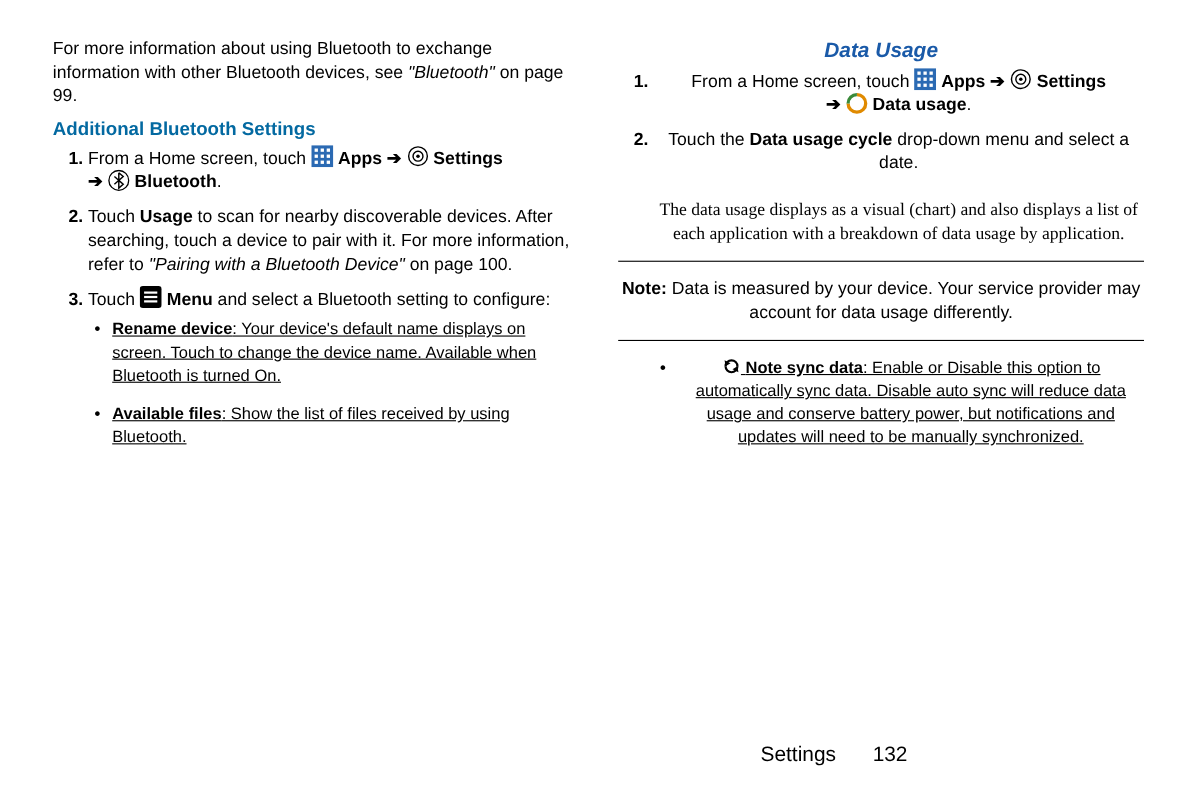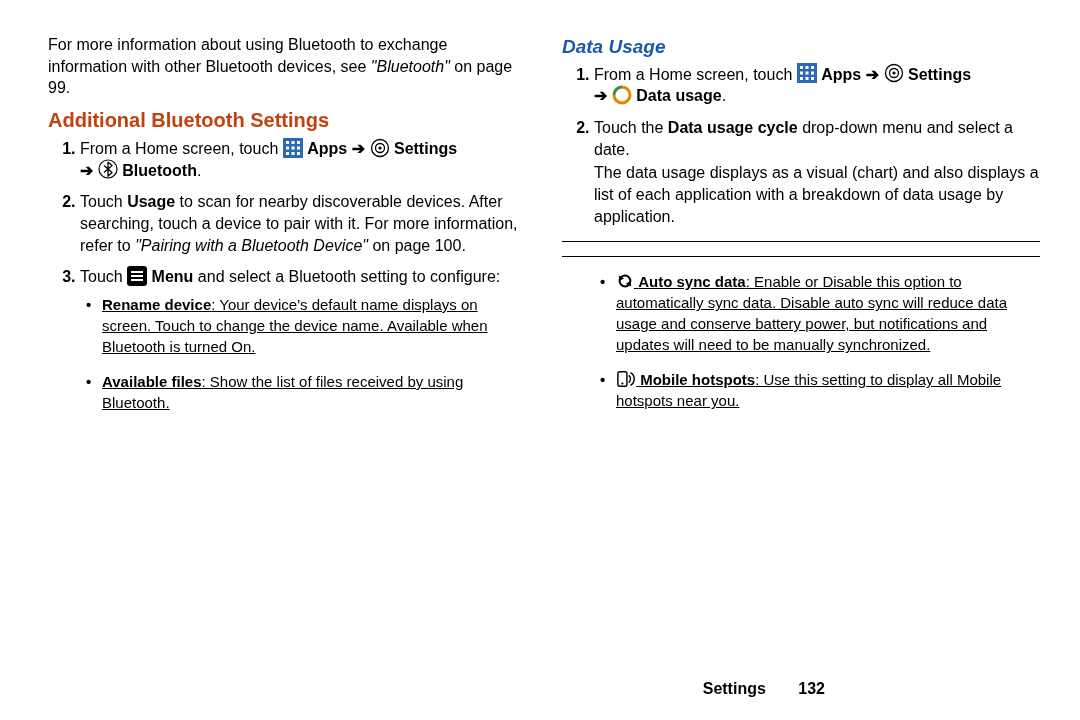--- a/index.html
+++ b/index.html
@@ -1,39 +1,39 @@
 <!DOCTYPE html>
 <html><head>
 <meta charset="utf-8">
 <style>
   html,body{margin:0;padding:0;width:1080px;height:720px;background:#fff;
     font-family:Arial,Helvetica,sans-serif;color:#000;}
   .page{display:flex;width:1080px;height:720px;box-sizing:border-box;
     padding:34px 40px 26px 48px;}
   .col{flex:1;min-width:0;padding-right:18px;font-size:16px;line-height:1.35;}
-  .col.right{padding-left:18px;padding-right:0;}
-  .h-blue{color:#c2410c;font-weight:bold;font-size:20px;margin:8px 0 4px;}
+  .col.right{padding-left:18px;padding-right:0;text-align:center;}
+  .h-blue{color:#0369a1;font-weight:bold;font-size:17px;margin:8px 0 4px;}
   .h-blue-italic{color:#1a5aa8;font-weight:bold;font-style:italic;
     font-size:19px;margin:0 0 4px;}
   p{margin:0 0 6px;}
   .num-list{padding-left:32px;margin:4px 0 0;}
   .num-list>li{position:relative;padding-left:0;margin-bottom:10px;}
   .num-list>li::marker{font-weight:bold;}
   .bul-list{list-style:none;padding-left:22px;margin:6px 0 0;}
   .bul-list>li{position:relative;padding-left:0;margin-bottom:14px;
     font-size:15px;line-height:1.4;}
   .bul-list>li::before{content:"•";position:absolute;left:-16px;top:0;
     font-weight:bold;}
   b{font-weight:bold;}
   i{font-style:italic;}
   .cond{font-family:"Arial Narrow",Arial,sans-serif;font-stretch:condensed;text-decoration:underline;}
   .icon{display:inline-block;vertical-align:middle;position:relative;top:-2px;}
   svg{display:block;}
   hr.rule{border:none;border-top:1px solid #000;margin:14px 0;}
-  .footer{position:absolute;bottom:22px;right:48px;font-size:16px;font-weight:bold;}
+  .footer{position:absolute;bottom:22px;right:48px;font-size:19px;}
   .footer .pn{margin-left:28px;}
   .pagewrap{position:relative;width:873px;height:720px;}
 </style>
 </head>
 <body>
 
 <div class="pagewrap">
 <div class="page">
 
   <div class="col">
@@ -148,50 +148,42 @@
           <svg width="20" height="20" viewBox="0 0 20 20">
                 <path d="M10 2 A8 8 0 1 1 2 10" fill="none" stroke="#e08a00" stroke-width="3"></path>
                 <path d="M2 10 A8 8 0 0 1 10 2" fill="none" stroke="#3a8a3a" stroke-width="3"></path>
               </svg>
         </span>
         <b>Data usage</b><span>.</span>
       </li>
 
       <li>
         <span>Touch the </span><b>Data usage cycle</b><span> drop-down menu and select a date.</span>
-        <p style="margin-top:2px;">The data usage displays as a visual (chart) and also displays a list of each application with a breakdown of data usage by application.</p>
+        <p style="margin-top:20px;font-family:Liberation Serif, serif;">The data usage displays as a visual (chart) and also displays a list of each application with a breakdown of data usage by application.</p>
       </li>
     </ol>
 
     <hr class="rule">
+    <p style="padding-left:0;">
+      <b>Note:</b><span> Data is measured by your device. Your service provider may account for data usage differently.</span>
+    </p>
     <hr class="rule">
 
 
     <ul class="bul-list cond" style="padding-left:54px;">
       <li>
         <span class="icon">
           <svg width="18" height="18" viewBox="0 0 20 20">
                 <path d="M4 10 A6 6 0 0 1 16 10" fill="none" stroke="#000" stroke-width="2.2"></path>
                 <path d="M16 10 A6 6 0 0 1 4 10" fill="none" stroke="#000" stroke-width="2.2"></path>
                 <path d="M3 4 L4 10 L9 7 Z" fill="#000"></path>
                 <path d="M17 16 L16 10 L11 13 Z" fill="#000"></path>
               </svg>
         </span>
-        <b>Auto sync data</b><span>: Enable or Disable this option to automatically sync data. Disable auto sync will reduce data usage and conserve battery power, but notifications and updates will need to be manually synchronized.</span>
-      </li>
-      <li>
-        <span class="icon">
-          <svg width="20" height="18" viewBox="0 0 22 20">
-                <rect x="2" y="2" width="10" height="16" rx="2" fill="none" stroke="#000" stroke-width="1.6"></rect>
-                <circle cx="7" cy="15" r="1.2" fill="#000"></circle>
-                <path d="M14 6 A5 5 0 0 1 14 14" fill="none" stroke="#000" stroke-width="1.6"></path>
-                <path d="M16 3 A8 8 0 0 1 16 17" fill="none" stroke="#000" stroke-width="1.6"></path>
-              </svg>
-        </span>
-        <b>Mobile hotspots</b><span>: Use this setting to display all Mobile hotspots near you.</span>
+        <b>Note sync data</b><span>: Enable or Disable this option to automatically sync data. Disable auto sync will reduce data usage and conserve battery power, but notifications and updates will need to be manually synchronized.</span>
       </li>
     </ul>
   </div>
 
 </div>
 
 <div class="footer">
   <span>Settings</span>
   <span class="pn">132</span>
 </div>

